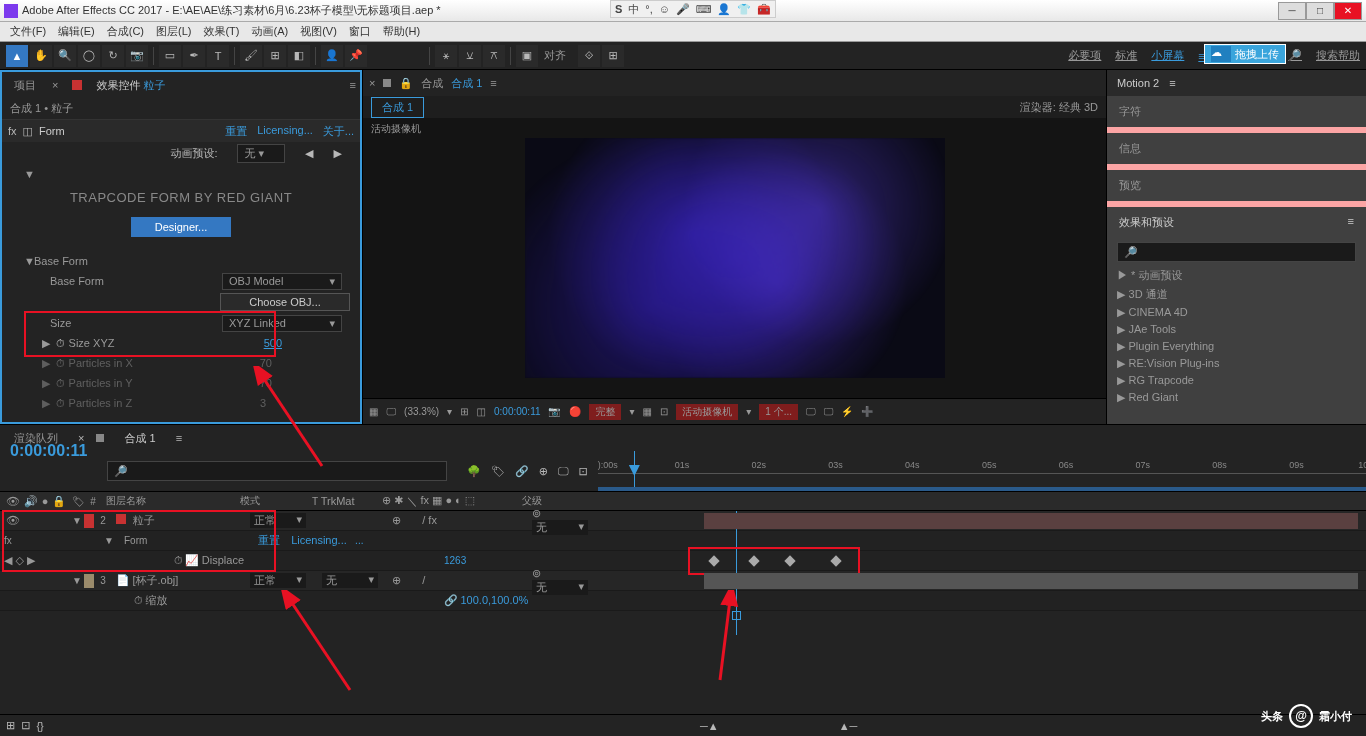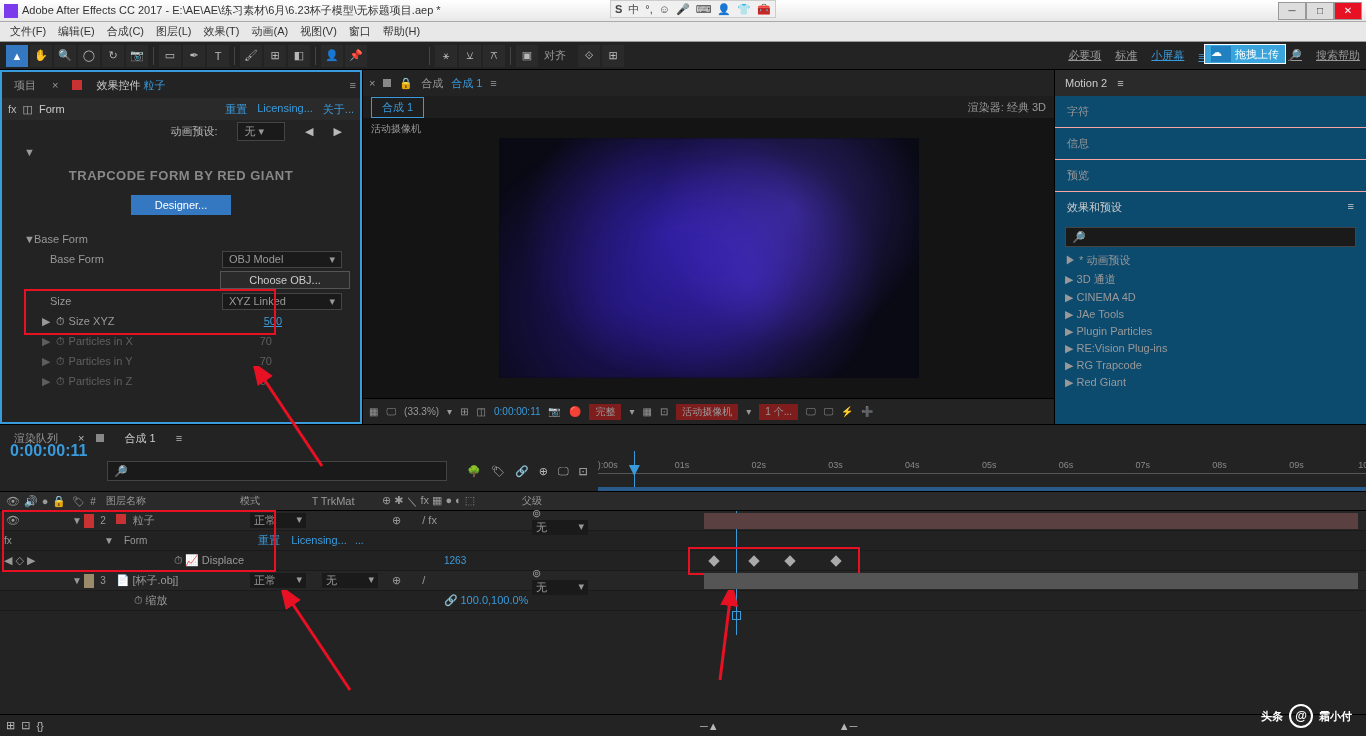--- a/index.html
+++ b/index.html
@@ -30,21 +30,21 @@
 .panel-tabs .tab-x { color: #999; margin-left: 2px; }
 .fx-tab-label { color: #3a9bdc; }
 .panel-sub { padding: 3px 8px; color: #999; border-bottom: 1px solid #333; }
 .fx-header { height: 22px; background: #2a2a2a; display: flex; align-items: center; padding: 0 6px; justify-content: space-between; }
 .fx-header-left { display: flex; align-items: center; gap: 6px; }
 .fx-header-right { display: flex; gap: 10px; }
 .fx-header-right span { color: #3a9bdc; cursor: pointer; }
 .fx-preset { height: 22px; display: flex; align-items: center; justify-content: flex-end; padding: 0 18px; gap: 20px; }
 .fx-preset .dropdown { background: #1a1a1a; padding: 1px 20px 1px 6px; color: #999; border: 1px solid #444; }
 .fx-content { flex: 1; padding: 4px 0; overflow: hidden; }
-.trapcode-banner { text-align: center; color: #888; font-weight: bold; padding: 10px 0 6px; font-size: 13px; letter-spacing: 0.5px; }
+.trapcode-banner { text-align: center; color: #888; font-weight: normal; padding: 10px 0 6px; font-size: 13px; letter-spacing: 0.5px; }
 .designer-btn { background: #3478c2; color: #fff; padding: 4px 24px; margin: 6px auto 14px; display: block; width: fit-content; cursor: pointer; }
 .prop-row { height: 20px; display: flex; align-items: center; padding: 0 18px 0 28px; }
 .prop-row.header { font-weight: normal; padding-left: 22px; }
 .prop-row .expand { width: 10px; color: #999; }
 .prop-row .label { flex: 1; color: #999; }
 .prop-row .value { color: #999; }
 .prop-row .value-link { color: #3a9bdc; text-decoration: underline; }
 .prop-row .dropdown-v { background: #1a1a1a; padding: 1px 6px; color: #999; border: 1px solid #444; min-width: 120px; display: flex; justify-content: space-between; }
 .choose-btn { background: #2a2a2a; border: 1px solid #555; padding: 2px 24px; margin: 2px 10px 2px auto; display: block; width: 130px; text-align: center; color: #ccc; }
 .red-box1 { border: 2px solid #e81123; position: absolute; }
@@ -57,23 +57,23 @@
 .comp-subtabs .sub-tab { color: #3a9bdc; padding: 2px 10px; border: 1px solid #3a9bdc; }
 .comp-subtabs .renderer { color: #999; }
 .viewer { flex: 1; background: #141414; position: relative; display: flex; align-items: center; justify-content: center; }
 .viewer-label { position: absolute; top: 4px; left: 8px; color: #999; font-size: 10px; }
 .preview-img { width: 420px; height: 240px; background: #0a0a15; position: relative; overflow: hidden; }
 .nebula { position: absolute; width: 100%; height: 100%; background: radial-gradient(circle at 40% 40%, rgba(60,40,200,0.6) 0%, transparent 50%), radial-gradient(circle at 60% 60%, rgba(80,50,220,0.5) 0%, transparent 45%), radial-gradient(circle at 50% 50%, rgba(40,20,160,0.4) 0%, transparent 60%); filter: blur(1px); }
 .nebula::before { content:""; position:absolute; inset:0; background: radial-gradient(circle at 70% 30%, rgba(100,70,255,0.4), transparent 40%), radial-gradient(circle at 30% 70%, rgba(50,30,180,0.5), transparent 50%); }
 .viewer-footer { height: 26px; background: #232323; display: flex; align-items: center; padding: 0 6px; gap: 8px; border-top: 1px solid #000; }
 .viewer-footer span { color: #999; font-size: 10px; }
 .viewer-footer .dropdown-v { background: #7f1d1d; padding: 1px 6px; color: #999; }
-.right-panel { width: 312px; background: #0c4a6e; border-left: 1px solid #000; display: flex; flex-direction: column; }
+.right-panel { width: 260px; background: #404040; border-left: 1px solid #000; display: flex; flex-direction: column; }
 .rp-header { height: 26px; display: flex; align-items: center; padding: 0 10px; color: #ccc; background: #2a2a2a; }
-.rp-section { padding: 8px 12px; color: #999; border-bottom: 1px solid #fca5a5; }
+.rp-section { padding: 8px 12px; color: #999; border-bottom: 6px solid #fca5a5; }
 .rp-effects-header { padding: 8px 12px; display: flex; justify-content: space-between; color: #ccc; }
 .rp-search { margin: 4px 10px; height: 20px; background: #1a1a1a; border: 1px solid #444; display: flex; align-items: center; padding: 0 6px; color: #666; }
 .rp-list { flex: 1; overflow: hidden; }
 .rp-item { padding: 2px 10px; color: #999; }
 .timeline-area { height: 292px; background: #232323; border-top: 1px solid #000; display: flex; flex-direction: column; }
 .tl-tabs { height: 26px; display: flex; align-items: center; padding: 0 6px; gap: 12px; }
 .tl-tabs .tab { color: #999; padding: 3px 8px; }
 .tl-tabs .tab.active { color: #ccc; }
 .tl-header { height: 40px; display: flex; align-items: center; }
 .tl-time { padding: 0 10px; }
@@ -203,20 +203,21 @@
   <div class="left-panel">
     <div class="panel-tabs">
       <span class="tab">项目</span>
       <span class="tab-x">×</span>
       <span style="width:10px;height:10px;background:#c83232;margin-left:8px"></span>
       <span class="tab active">
         <span>效果控件</span> <span class="fx-tab-label">粒子</span>
       </span>
       <span style="margin-left:auto;color:#999">≡</span>
     </div>
+    <div class="panel-sub">合成 1 • 粒子</div>
     <div class="fx-header">
       <div class="fx-header-left">
         <span>fx</span>
         <span>◫</span>
         <span style="color:#ccc">Form</span>
       </div>
       <div class="fx-header-right">
         <span>重置</span>
         <span>Licensing...</span>
         <span>关于...</span>
@@ -337,21 +338,21 @@
     <div class="rp-effects-header">
       <span>效果和预设</span>
         <span>≡</span>
     </div>
     <div class="rp-search">🔎</div>
     <div class="rp-list">
       <div class="rp-item">▶ <span>* 动画预设</span></div>
       <div class="rp-item">▶ <span>3D 通道</span></div>
       <div class="rp-item">▶ <span>CINEMA 4D</span></div>
       <div class="rp-item">▶ <span>JAe Tools</span></div>
-      <div class="rp-item">▶ <span>Plugin Particles</span></div>
+      <div class="rp-item">▶ <span>Plugin Everything</span></div>
       <div class="rp-item">▶ <span>RE:Vision Plug-ins</span></div>
       <div class="rp-item">▶ <span>RG Trapcode</span></div>
       <div class="rp-item">▶ <span>Red Giant</span></div>
     </div>
   </div>
 </div>
 
 <div class="timeline-area">
   <div class="tl-tabs">
     <span class="tab">渲染队列</span>

